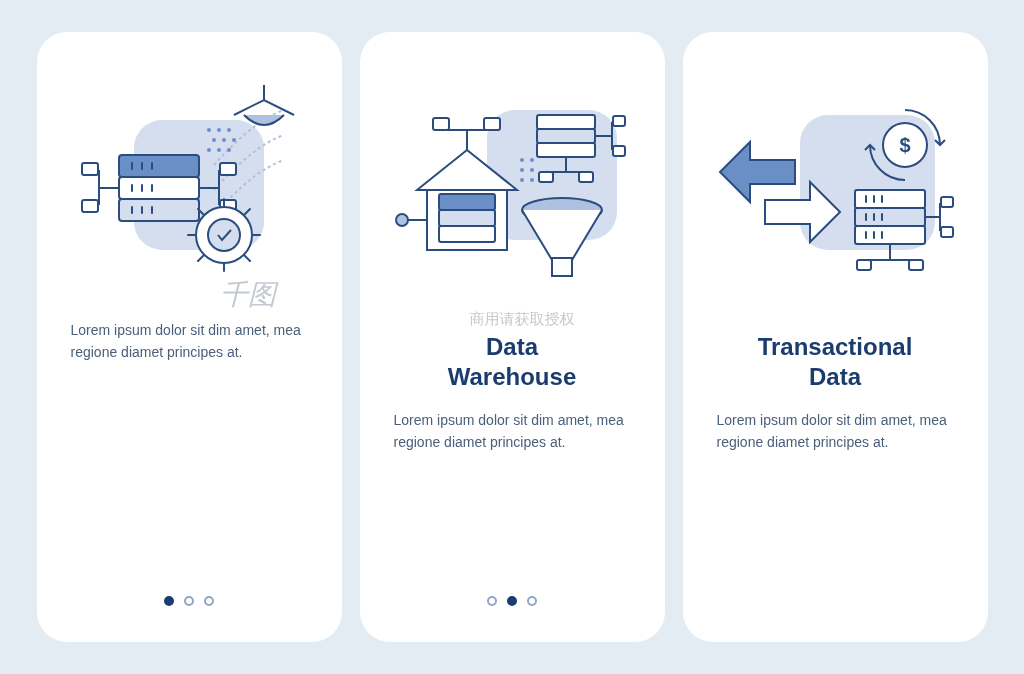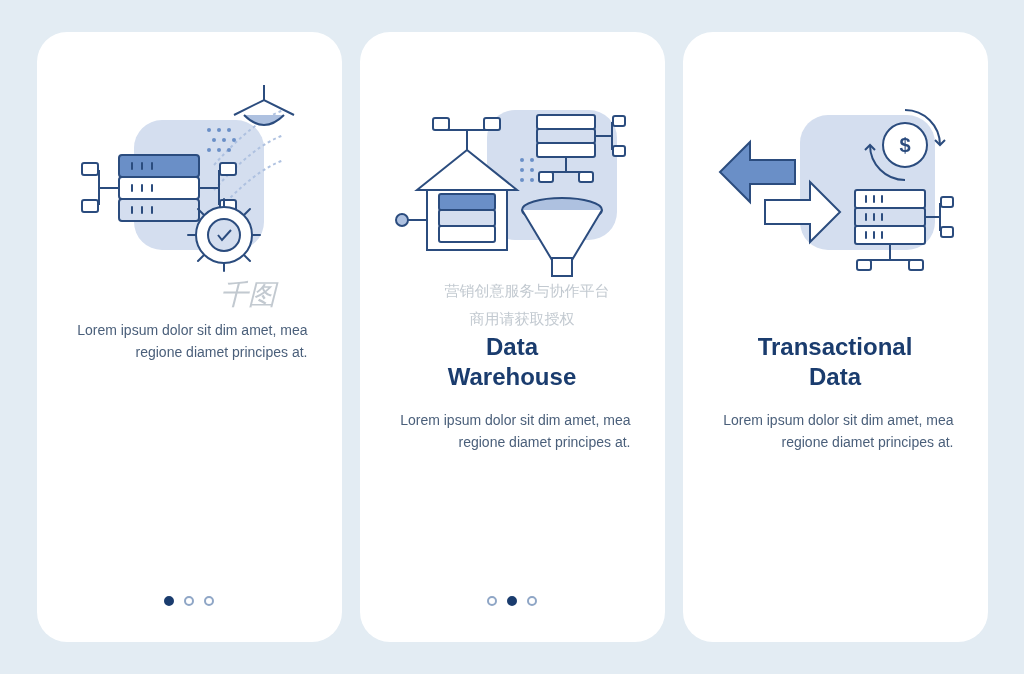--- a/index.html
+++ b/index.html
@@ -52,21 +52,21 @@
     font-weight:700;
     color:var(--title);
     text-align:center;
     line-height:1.25;
     margin:12px 0 18px;
     min-height:60px;
   }
   .desc{
     font-size:14px;
     color:var(--body);
-    text-align:right;
+    text-align:left;
     line-height:1.55;
     padding:0 8px;
   }
   .pager{
     position:absolute;
     bottom:36px;
     left:0;right:0;
     display:flex;
     justify-content:center;
     gap:10px;
@@ -176,21 +176,20 @@
   </div>
   <div class="desc">Lorem ipsum dolor sit dim amet, mea regione diamet principes at.</div>
   <div class="pager">
     <span class="dot active"></span>
     <span class="dot"></span>
     <span class="dot"></span>
   </div>
 </div>
 
 <div class="card">
-  <div class="watermark" style="top:250px;left:85px;">营销创意服务与协作平台</div>
   <div class="watermark" style="top:278px;left:110px;">商用请获取授权</div>
   <div class="illus">
     <svg width="250" height="240" viewBox="0 0 250 240">
       <rect x="100" y="50" width="130" height="130" rx="28" fill="var(--illus-pale)"></rect>
 
       <g stroke="var(--stroke)" stroke-width="2">
         <rect x="150" y="55" width="58" height="14" rx="2" fill="#fff"></rect>
         <rect x="150" y="69" width="58" height="14" rx="2" fill="var(--illus-pale)"></rect>
         <rect x="150" y="83" width="58" height="14" rx="2" fill="#fff"></rect>
         <line x1="179" y1="97" x2="179" y2="112"></line>

